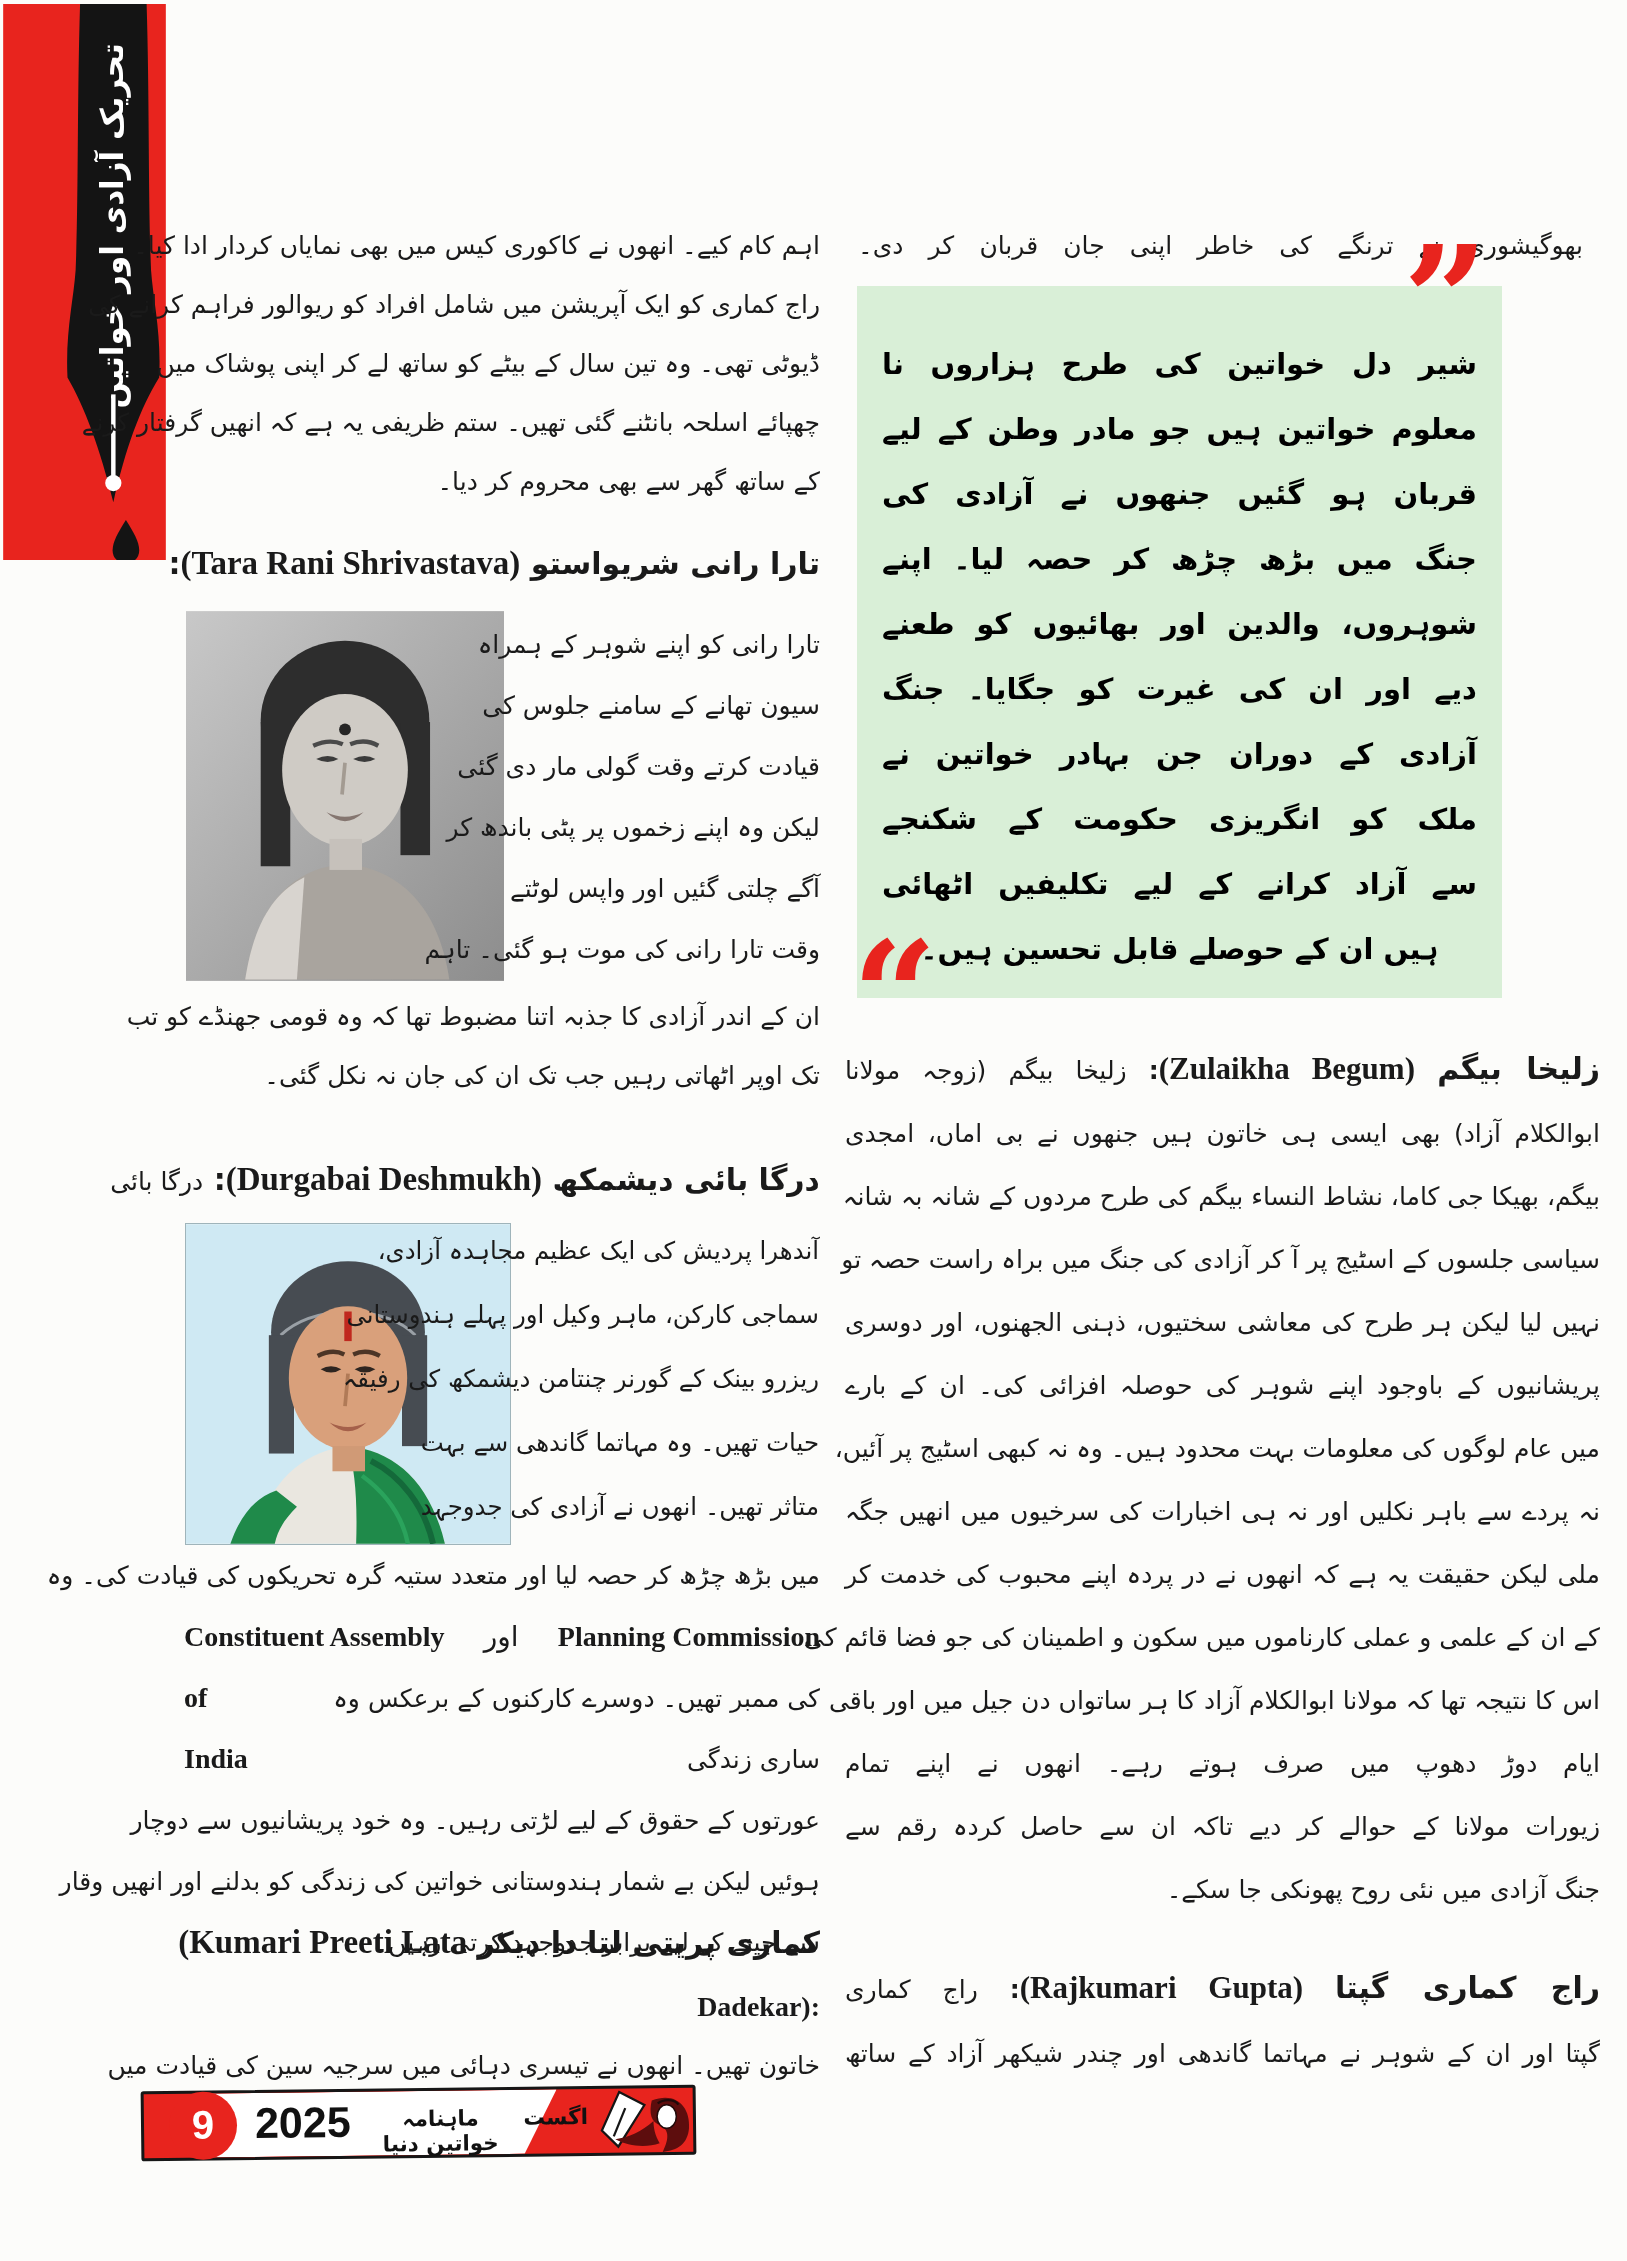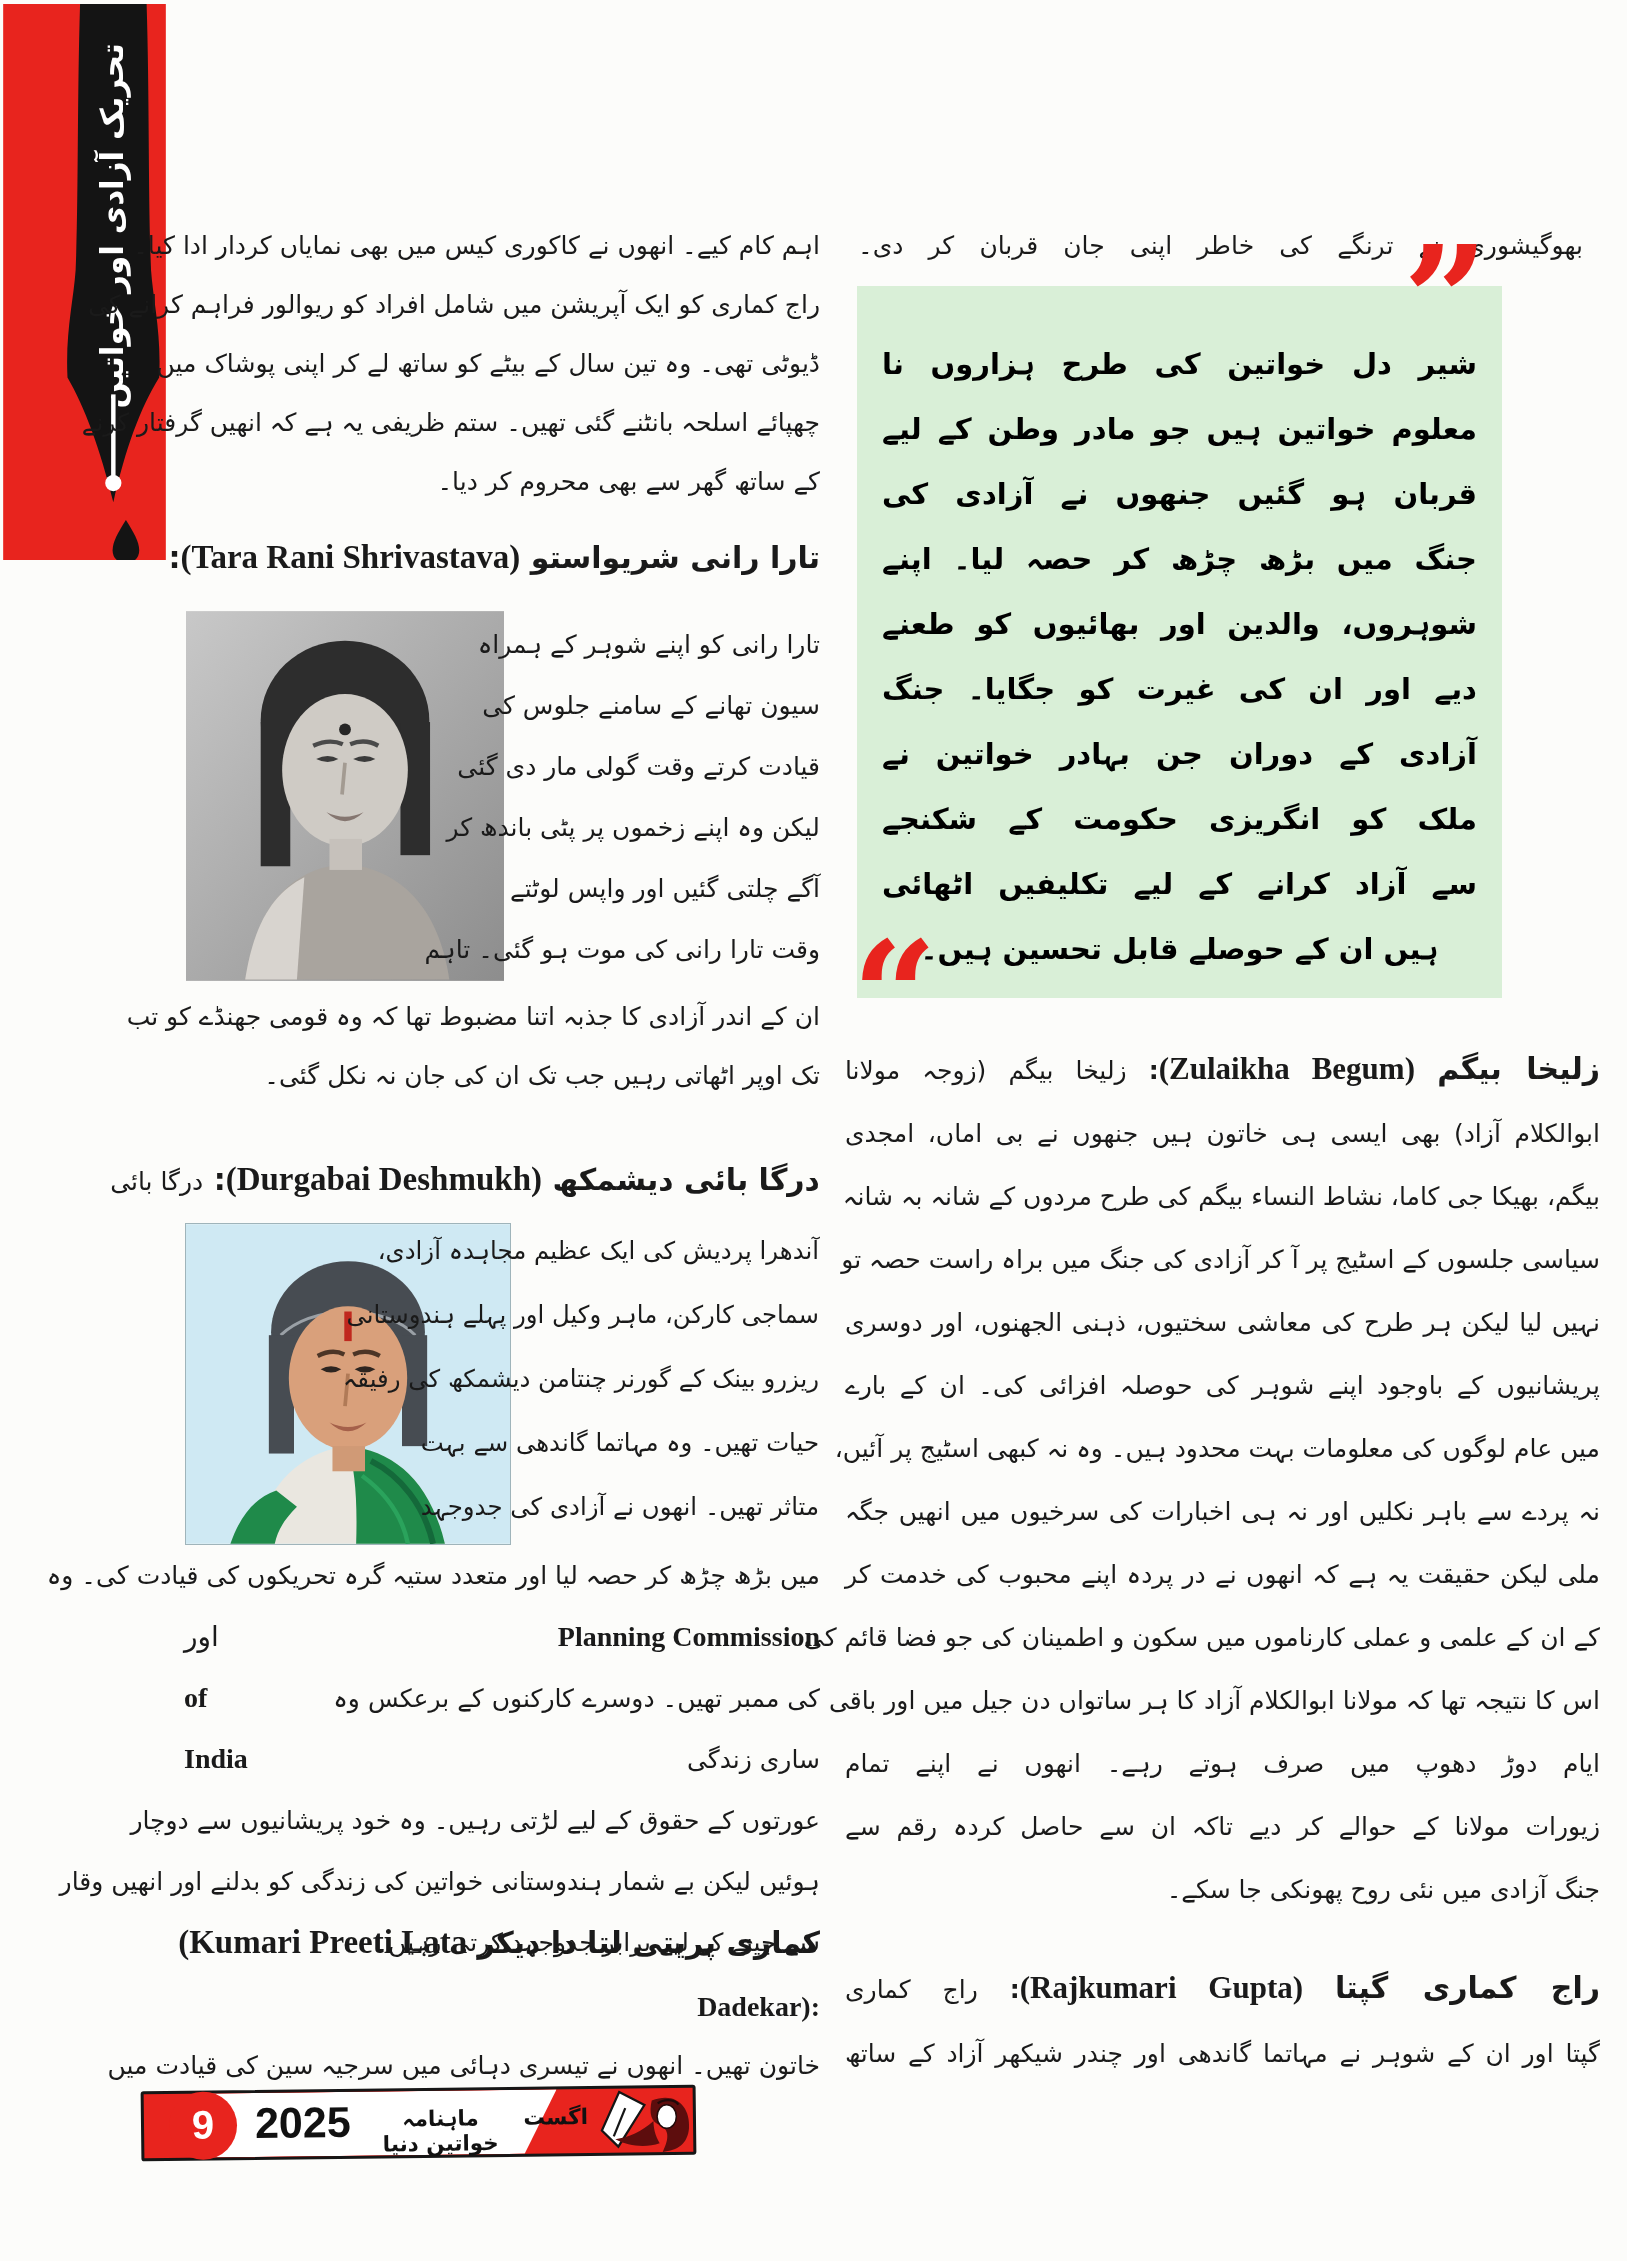--- a/index.html
+++ b/index.html
@@ -50,21 +50,21 @@
   </div>
 
   <div class="abs" style="left:184px;top:216px;width:636px;line-height:59px;">
     <div class="uline">اہم کام کیے۔ انھوں نے کاکوری کیس میں بھی نمایاں کردار ادا کیا۔</div>
     <div class="uline">راج کماری کو ایک آپریشن میں شامل افراد کو ریوالور فراہم کرانے کی</div>
     <div class="uline">ڈیوٹی تھی۔ وہ تین سال کے بیٹے کو ساتھ لے کر اپنی پوشاک میں</div>
     <div class="uline">چھپائے اسلحہ بانٹنے گئی تھیں۔ ستم ظریفی یہ ہے کہ انھیں گرفتار کرنے</div>
     <div class="uline endl">کے ساتھ گھر سے بھی محروم کر دیا۔</div>
   </div>
 
-  <div class="abs heading" style="left:184px;top:530px;width:636px;line-height:54px;">
+  <div class="abs heading" style="left:184px;top:530px;width:636px;line-height:67px;">
     <span>تارا رانی شریواستو</span>
     <span class="en-bold">(Tara Rani Shrivastava)</span><span>:</span>
   </div>
 
   <div class="abs" style="left:186px;top:611px;width:318px;height:370px;">
     <svg width="318" height="370" viewBox="0 0 430 500">
       <defs>
         <linearGradient id="g1" x1="0" y1="0" x2="1" y2="1">
           <stop offset="0" stop-color="#c8c8c8"></stop>
             <stop offset="1" stop-color="#8d8d8d"></stop>
@@ -136,20 +136,21 @@
     <div class="uline" style="font-size:24.4px;">آندھرا پردیش کی ایک عظیم مجاہدہ آزادی،</div>
     <div class="uline" style="font-size:24.4px;">سماجی کارکن، ماہر وکیل اور پہلے ہندوستانی</div>
     <div class="uline" style="font-size:24.4px;">ریزرو بینک کے گورنر چنتامن دیشمکھ کی رفیقہ</div>
     <div class="uline" style="font-size:24.4px;">حیات تھیں۔ وہ مہاتما گاندھی سے بہت</div>
     <div class="uline" style="font-size:24.4px;">متاثر تھیں۔ انھوں نے آزادی کی جدوجہد</div>
   </div>
 
   <div class="abs" style="left:184px;top:1545px;width:636px;line-height:61px;">
     <div class="uline">میں بڑھ چڑھ کر حصہ لیا اور متعدد ستیہ گرہ تحریکوں کی قیادت کی۔ وہ</div>
     <div class="mix" style="font-size:28px;direction:ltr;">
+      <span class="en-bold">Constituent Assembly</span>
       <span dir="rtl">اور</span>
       <span class="en-bold">Planning  Commission</span>
     </div>
     <div class="mix">
       <span style="font-size:25px;">کی ممبر تھیں۔ دوسرے کارکنوں کے برعکس وہ ساری زندگی</span>
       <span class="en-bold" style="font-size:28px;">of India</span>
     </div>
     <div class="uline">عورتوں کے حقوق کے لیے لڑتی رہیں۔ وہ خود پریشانیوں سے دوچار</div>
     <div class="uline">ہوئیں لیکن بے شمار ہندوستانی خواتین کی زندگی کو بدلنے اور انھیں وقار</div>
     <div class="uline endl">سے جینے کے لیے برابر جدوجہد کرتی رہیں۔</div>

